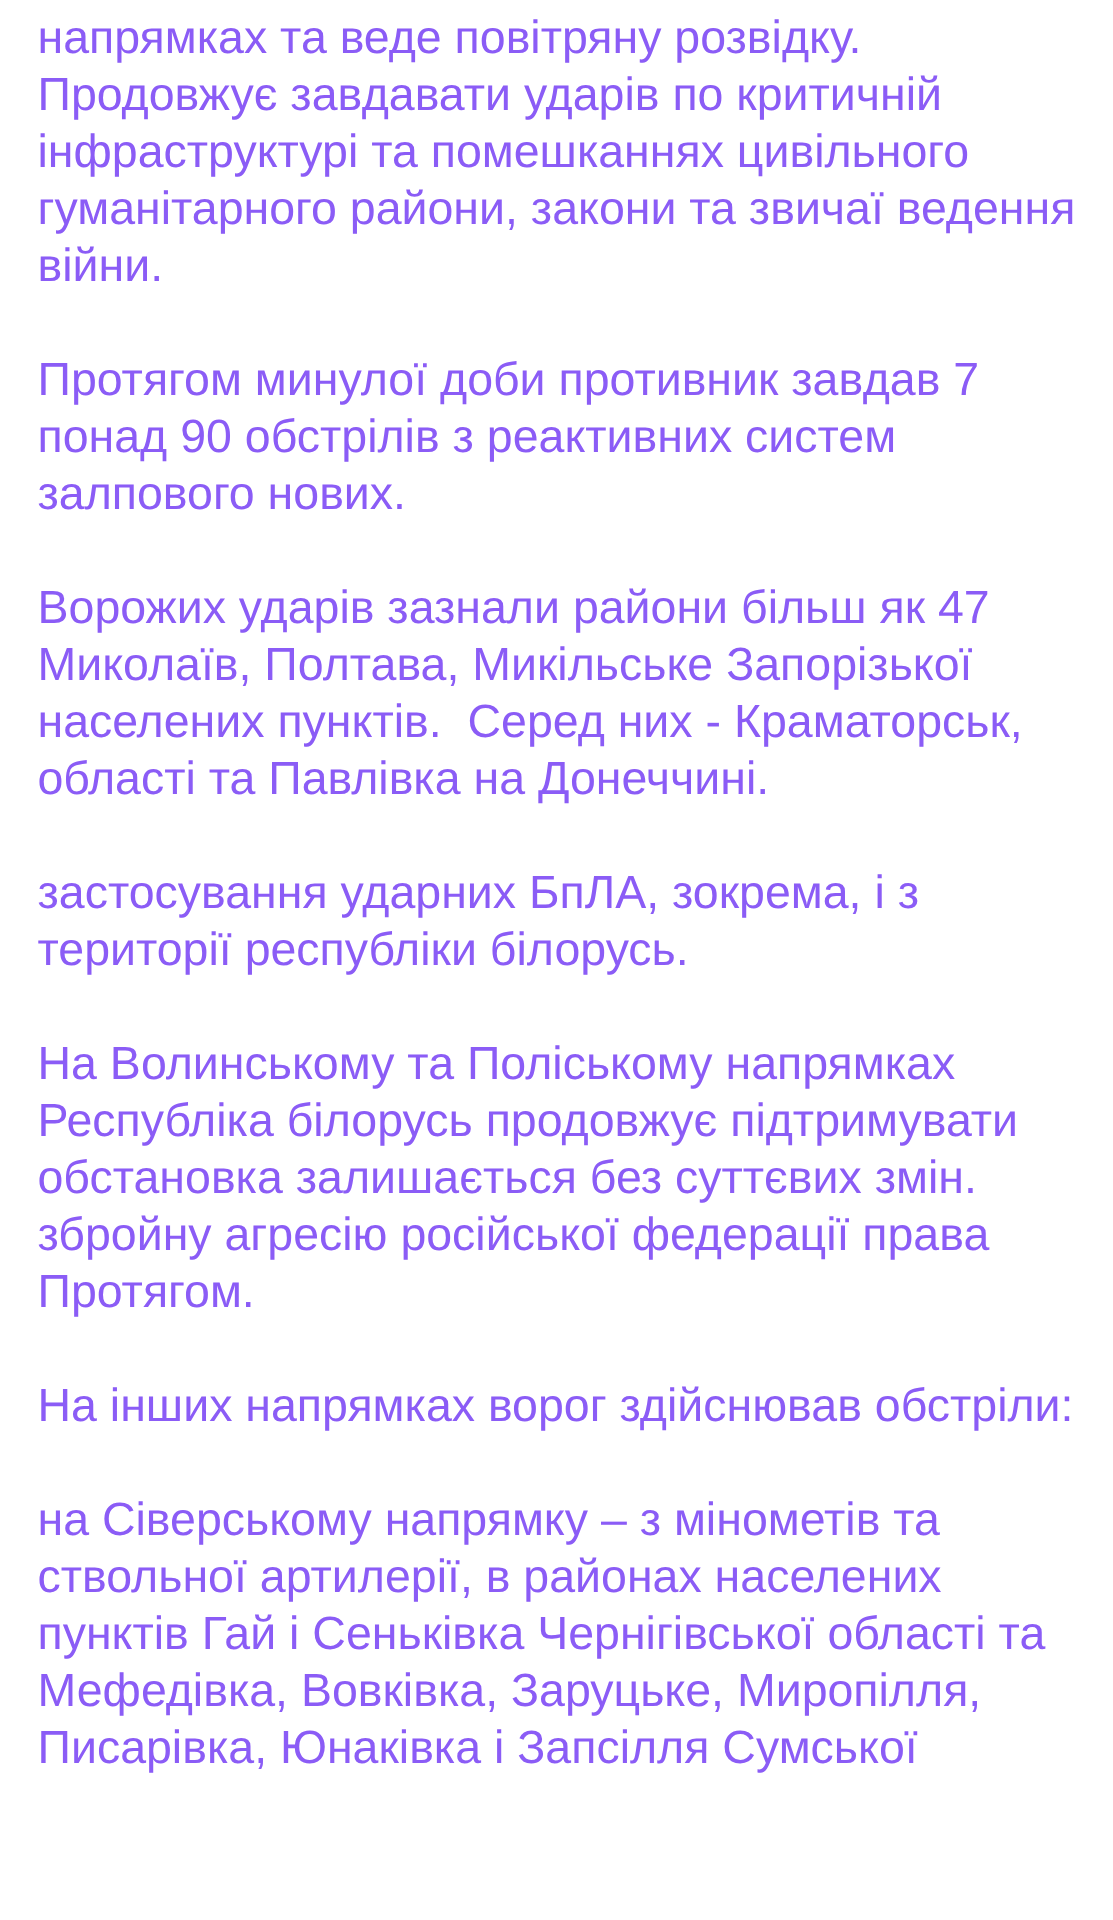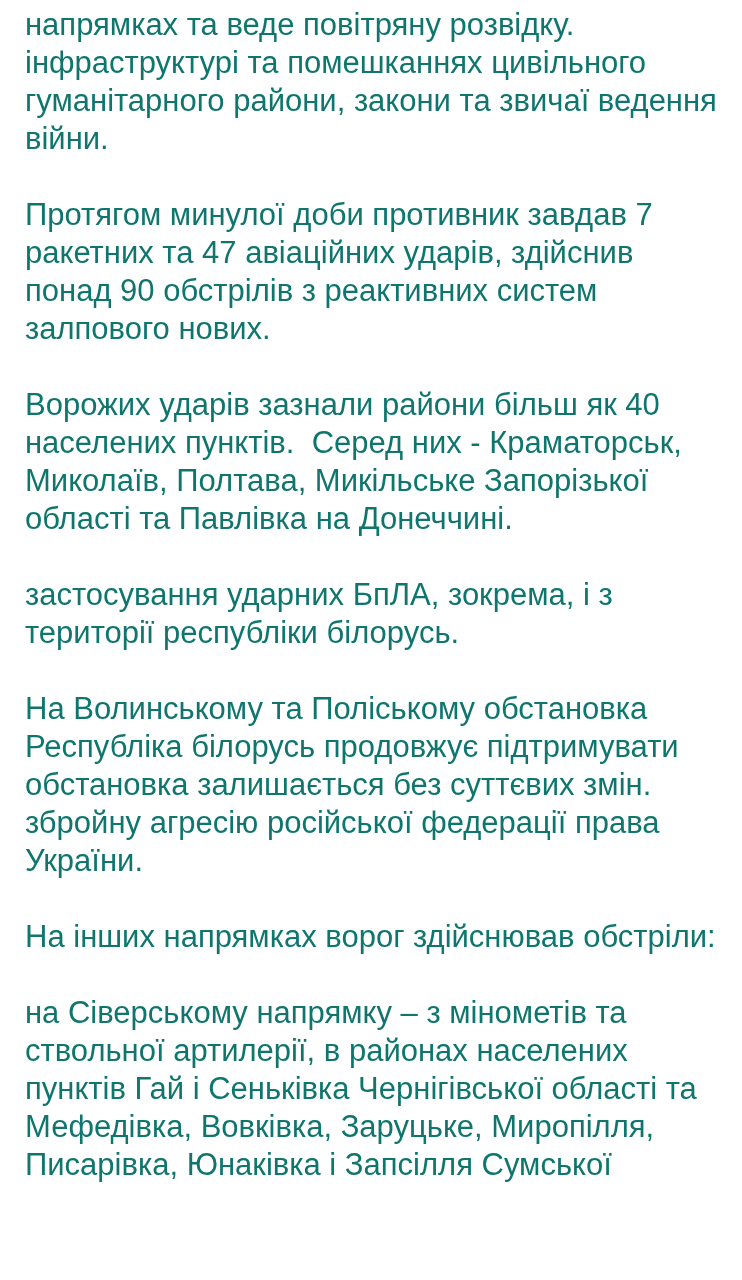--- a/index.html
+++ b/index.html
@@ -28,50 +28,50 @@
   .line {
     font-size: 31px;
     line-height: 38px;
     white-space: pre; 
     font-weight: 400;
   }
 </style>
 </head>
 <body>
 
-<div class="page" style="background: rgb(255, 255, 255); color: #0f766e;">
+<div class="page" style="background: rgb(255, 255, 255); color: #8b5cf6;">
   <div id="content">
       <div class="para">
         <div class="line">напрямках та веде повітряну розвідку.</div>
+        <div class="line">Продовжує завдавати ударів по критичній</div>
         <div class="line">інфраструктурі та помешканнях цивільного</div>
         <div class="line">гуманітарного райони, закони та звичаї ведення</div>
         <div class="line">війни.</div>
       </div>
       <div class="para">
         <div class="line">Протягом минулої доби противник завдав 7</div>
-        <div class="line">ракетних та 47 авіаційних ударів, здійснив</div>
         <div class="line">понад 90 обстрілів з реактивних систем</div>
         <div class="line">залпового нових.</div>
       </div>
       <div class="para">
-        <div class="line">Ворожих ударів зазнали райони більш як 40</div>
+        <div class="line">Ворожих ударів зазнали райони більш як 47</div>
+        <div class="line">Миколаїв, Полтава, Микільське Запорізької</div>
         <div class="line">населених пунктів.  Серед них - Краматорськ,</div>
-        <div class="line">Миколаїв, Полтава, Микільське Запорізької</div>
         <div class="line">області та Павлівка на Донеччині.</div>
       </div>
       <div class="para">
         <div class="line">застосування ударних БпЛА, зокрема, і з</div>
         <div class="line">території республіки білорусь.</div>
       </div>
       <div class="para">
-        <div class="line">На Волинському та Поліському обстановка</div>
+        <div class="line">На Волинському та Поліському напрямках</div>
         <div class="line">Республіка білорусь продовжує підтримувати</div>
         <div class="line">обстановка залишається без суттєвих змін.</div>
         <div class="line">збройну агресію російської федерації права</div>
-        <div class="line">України.</div>
+        <div class="line">Протягом.</div>
       </div>
       <div class="para">
         <div class="line">На інших напрямках ворог здійснював обстріли:</div>
       </div>
       <div class="para">
         <div class="line">на Сіверському напрямку – з мінометів та</div>
         <div class="line">ствольної артилерії, в районах населених</div>
         <div class="line">пунктів Гай і Сеньківка Чернігівської області та</div>
         <div class="line">Мефедівка, Вовківка, Заруцьке, Миропілля,</div>
         <div class="line">Писарівка, Юнаківка і Запсілля Сумської</div>

